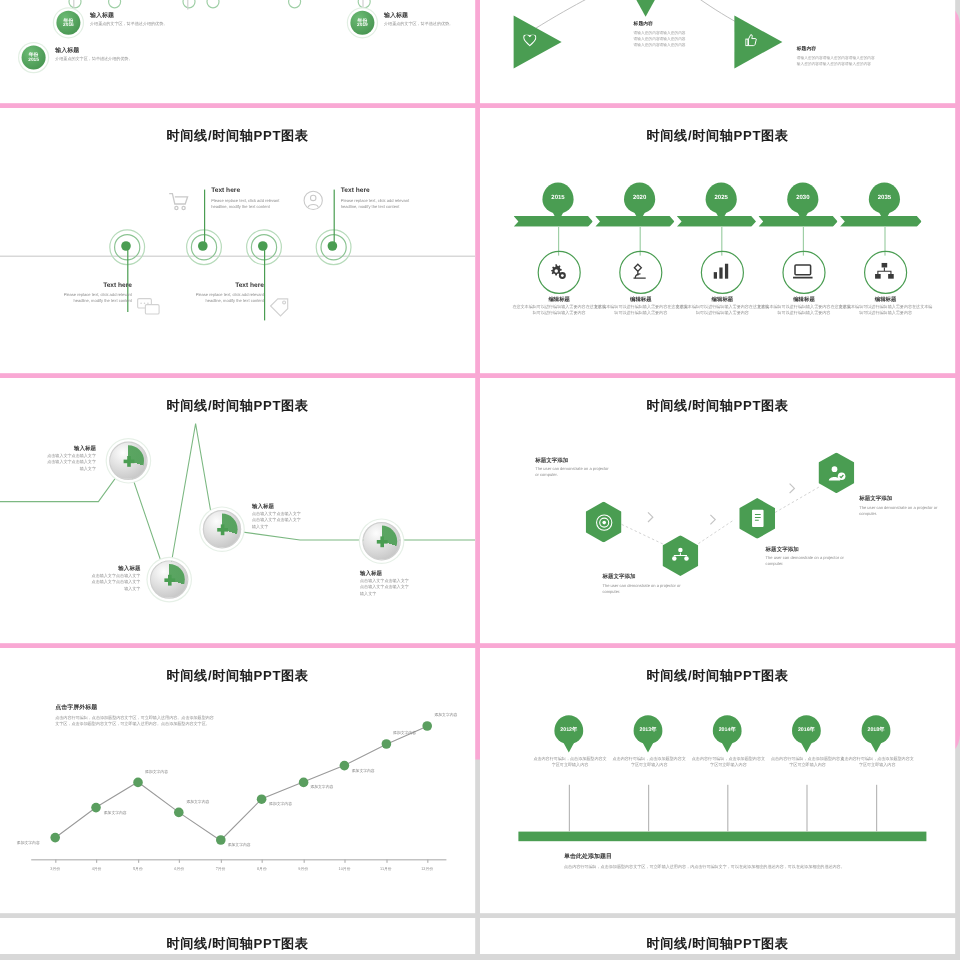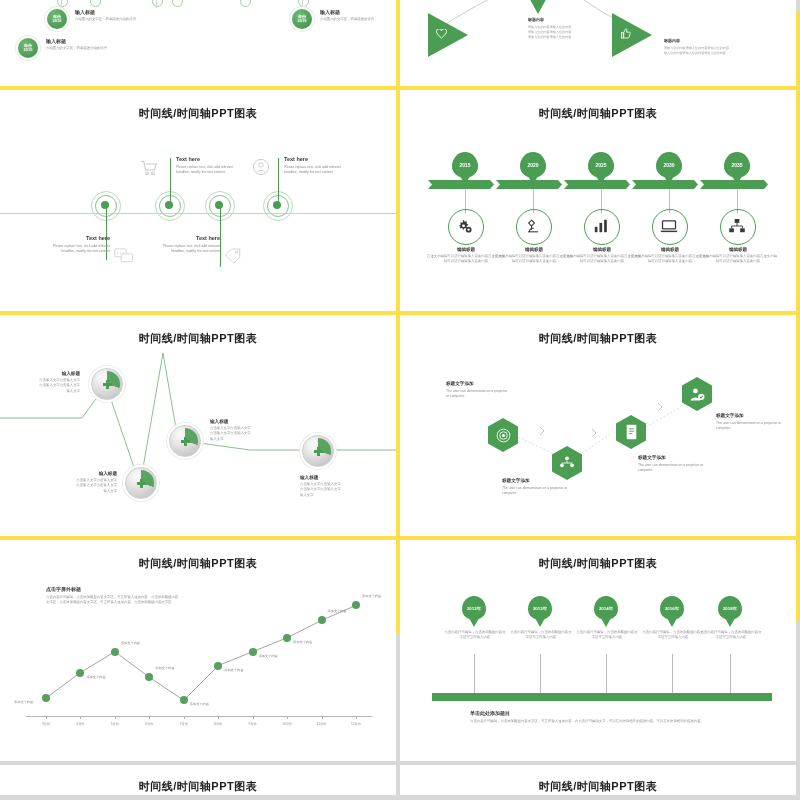--- a/index.html
+++ b/index.html
@@ -2,21 +2,21 @@
 <html><head>
 <meta charset="utf-8">
 <style>
   html,body{margin:0;padding:0;}
   body{
     width:800px;height:800px;overflow:hidden;
     background:#d8d8d8;
     font-family:"Liberation Sans","DejaVu Sans",sans-serif;
     -webkit-font-smoothing:antialiased;
   }
-  #sheet{width:800px;height:633px;position:relative;background:#fde047;border-radius:21px;}
+  #sheet{width:800px;height:633px;position:relative;background:#f9a8d4;border-radius:21px;}
   .grid{display:flex;flex-wrap:wrap;width:800px;}
   .slide{
     width:396px;height:221px;background:#ffffff;position:relative;
     margin:0 4px 4px 0;overflow:hidden;
   }
   .slide:nth-child(even){margin-right:0;margin-left:0;}
   .row0{height:86px;}
   .rowlast{height:30px;}
 
   .title{

